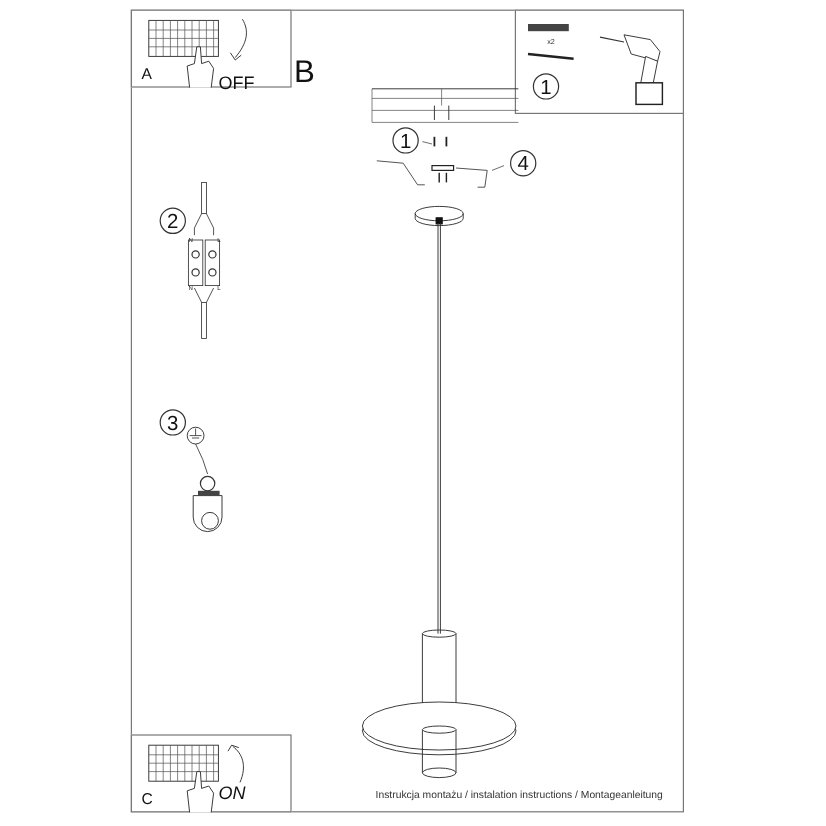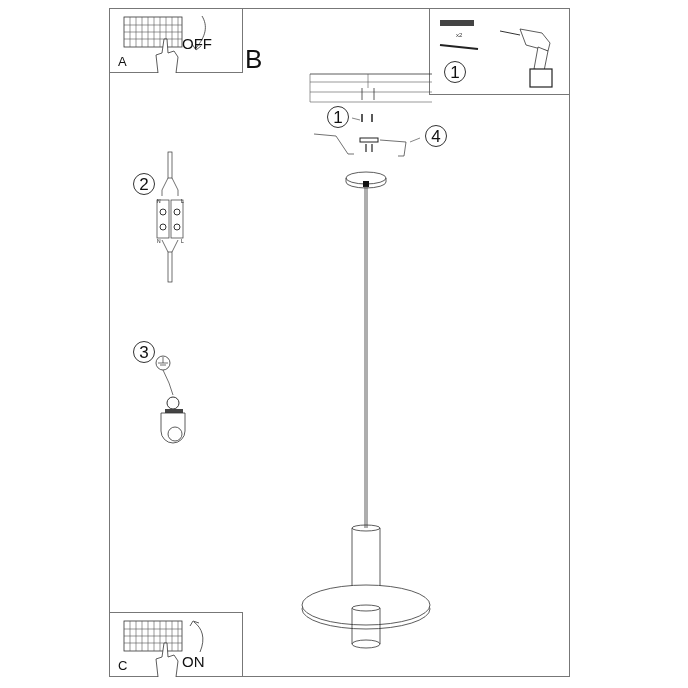--- a/index.html
+++ b/index.html
@@ -36,21 +36,21 @@
     </g>
   </svg>
   <svg style="left:42px;top:24px;" width="30" height="42">
     <path d="M6 40 L4 22 L10 20 L12 6 L15 6 L16 20 L22 18 L26 24 L24 40" fill="#fff" stroke="#333" stroke-width="0.8"></path>
   </svg>
   <svg style="left:78px;top:5px;" width="24" height="40">
     <path d="M14 2 C20 12 18 22 8 34" fill="none" stroke="#333" stroke-width="0.8"></path>
     <path d="M4 30 L8 36 L13 32" fill="none" stroke="#333" stroke-width="0.8"></path>
   </svg>
   <span class="lbl" style="left:8px;top:45px;">A</span>
-  <span class="lbl" style="left:72px;top:26px;font-size:15px;">OFF</span>
+  <span class="lbl" style="left:72px;top:52px;font-size:15px;">OFF</span>
 </div>
 
 <span class="big" style="left:245px;top:44px;">B</span>
 
 <div class="box" style="left:429px;top:8px;width:141px;height:87px;">
   <svg style="left:8px;top:8px;" width="50" height="36">
     <rect x="2" y="3" width="34" height="6" fill="#444"></rect>
     <text x="18" y="20" font-size="6" fill="#333">x2</text>
     <line x1="2" y1="28" x2="40" y2="32" stroke="#222" stroke-width="2"></line>
   </svg>
@@ -150,17 +150,18 @@
     </g>
   </svg>
   <svg style="left:42px;top:24px;" width="30" height="42">
     <path d="M6 40 L4 22 L10 20 L12 6 L15 6 L16 20 L22 18 L26 24 L24 40" fill="#fff" stroke="#333" stroke-width="0.8"></path>
   </svg>
   <svg style="left:78px;top:5px;" width="24" height="40">
     <path d="M6 4 C14 10 18 20 12 34" fill="none" stroke="#333" stroke-width="0.8"></path>
     <path d="M2 8 L5 3 L11 5" fill="none" stroke="#333" stroke-width="0.8"></path>
   </svg>
   <span class="lbl" style="left:8px;top:45px;">C</span>
-  <span class="lbl" style="left:72px;top:40px;font-size:15px;">ON</span>
+  <span class="lbl" style="left:72px;top:40px;font-size:15px;font-style:italic;">ON</span>
 </div>
 
 <div class="footer">
+  <div>Instrukcja montażu / instalation instructions / Montageanleitung</div>
 </div>
 
 </body></html>

